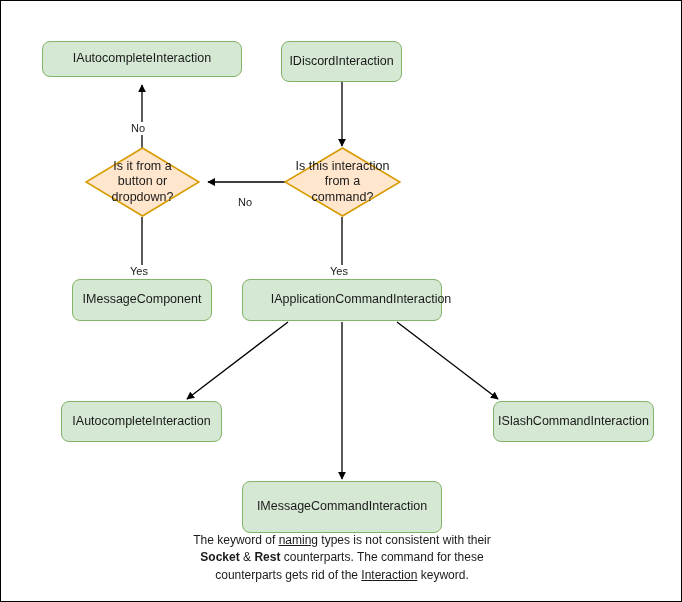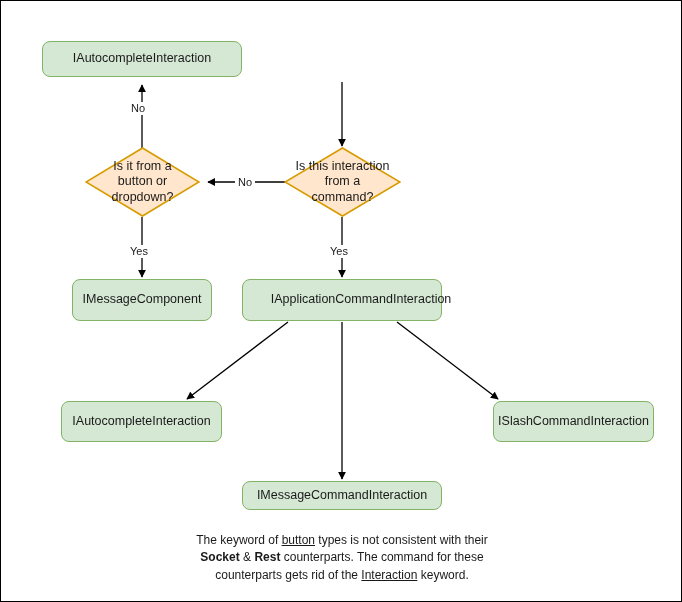--- a/index.html
+++ b/index.html
@@ -67,20 +67,21 @@
   }
   .edge-label {
     position: absolute;
     background: #ffffff;
     color: #1a1a1a;
     font-size: 11px;
     line-height: 1;
     padding: 1px 3px;
     z-index: 3;
     white-space: nowrap;
+    margin-top: 20px;
   }
   #footer-note {
     position: absolute;
     left: 120px;
     top: 531px;
     width: 442px;
     text-align: center;
     font-size: 12px;
     line-height: 1.45;
     color: #1a1a1a;
@@ -115,20 +116,23 @@
 
     <path d="M 341 321 L 341 478" stroke="#000000" stroke-width="1.3" fill="none" marker-end="url(#arrow)"></path>
 
     <path d="M 396 321 L 497 398" stroke="#000000" stroke-width="1.3" fill="none" marker-end="url(#arrow)"></path>
   </svg>
 
   <div class="node node-box" style="left:41px; top:40px; width:200px; height:36px;">
     <span>IAutocompleteInteraction</span>
   </div>
 
+  <div class="node node-box" style="left:280px; top:40px; width:121px; height:41px;">
+    <span>IDiscordInteraction</span>
+  </div>
 
   <div class="node node-diamond" style="left:84px; top:146px; width:115px; height:70px;">
     <svg class="diamond-shape" viewBox="0 0 115 70" preserveAspectRatio="none">
       <polygon points="57.5,1 114,35 57.5,69 1,35" fill="#ffe6cc" stroke="#d79b00" stroke-width="1.6"></polygon>
     </svg>
     <span class="diamond-label">Is it from a button or dropdown?</span>
   </div>
 
   <div class="node node-diamond" style="left:283px; top:146px; width:117px; height:70px;">
     <svg class="diamond-shape" viewBox="0 0 117 70" preserveAspectRatio="none">
@@ -142,35 +146,35 @@
   </div>
 
   <div class="node node-box" style="left:241px; top:278px; width:200px; height:42px;padding-left:44px;">
     <span>IApplicationCommandInteraction</span>
   </div>
 
   <div class="node node-box" style="left:60px; top:400px; width:161px; height:41px;">
     <span>IAutocompleteInteraction</span>
   </div>
 
-  <div class="node node-box" style="left:241px; top:480px; width:200px; height:29px;">
+  <div class="node node-box" style="left:241px; top:480px; width:200px; height:52px;">
     <span>IMessageCommandInteraction</span>
   </div>
 
   <div class="node node-box" style="left:460px; top:400px; width:161px; height:41px;margin-left:32px;">
     <span>ISlashCommandInteraction</span>
   </div>
 
   <div class="edge-label" style="left:127px; top:101px;">No</div>
 
   <div class="edge-label" style="left:234px; top:175px;">No</div>
 
   <div class="edge-label" style="left:126px; top:244px;">Yes</div>
 
   <div class="edge-label" style="left:326px; top:244px;">Yes</div>
 
   <div id="footer-note">
-    <div><span>The keyword of </span><span class="u">button</span><span> types is not consistent with their</span></div>
+    <div><span>The keyword of </span><span class="u">naming</span><span> types is not consistent with their</span></div>
     <div><span class="b">Socket</span><span> &amp; </span><span class="b">Rest</span><span> counterparts. The command for these</span></div>
     <div><span>counterparts gets rid of the </span><span class="u">Interaction</span><span> keyword.</span></div>
   </div>
 
 </div>
 
 </body></html>

